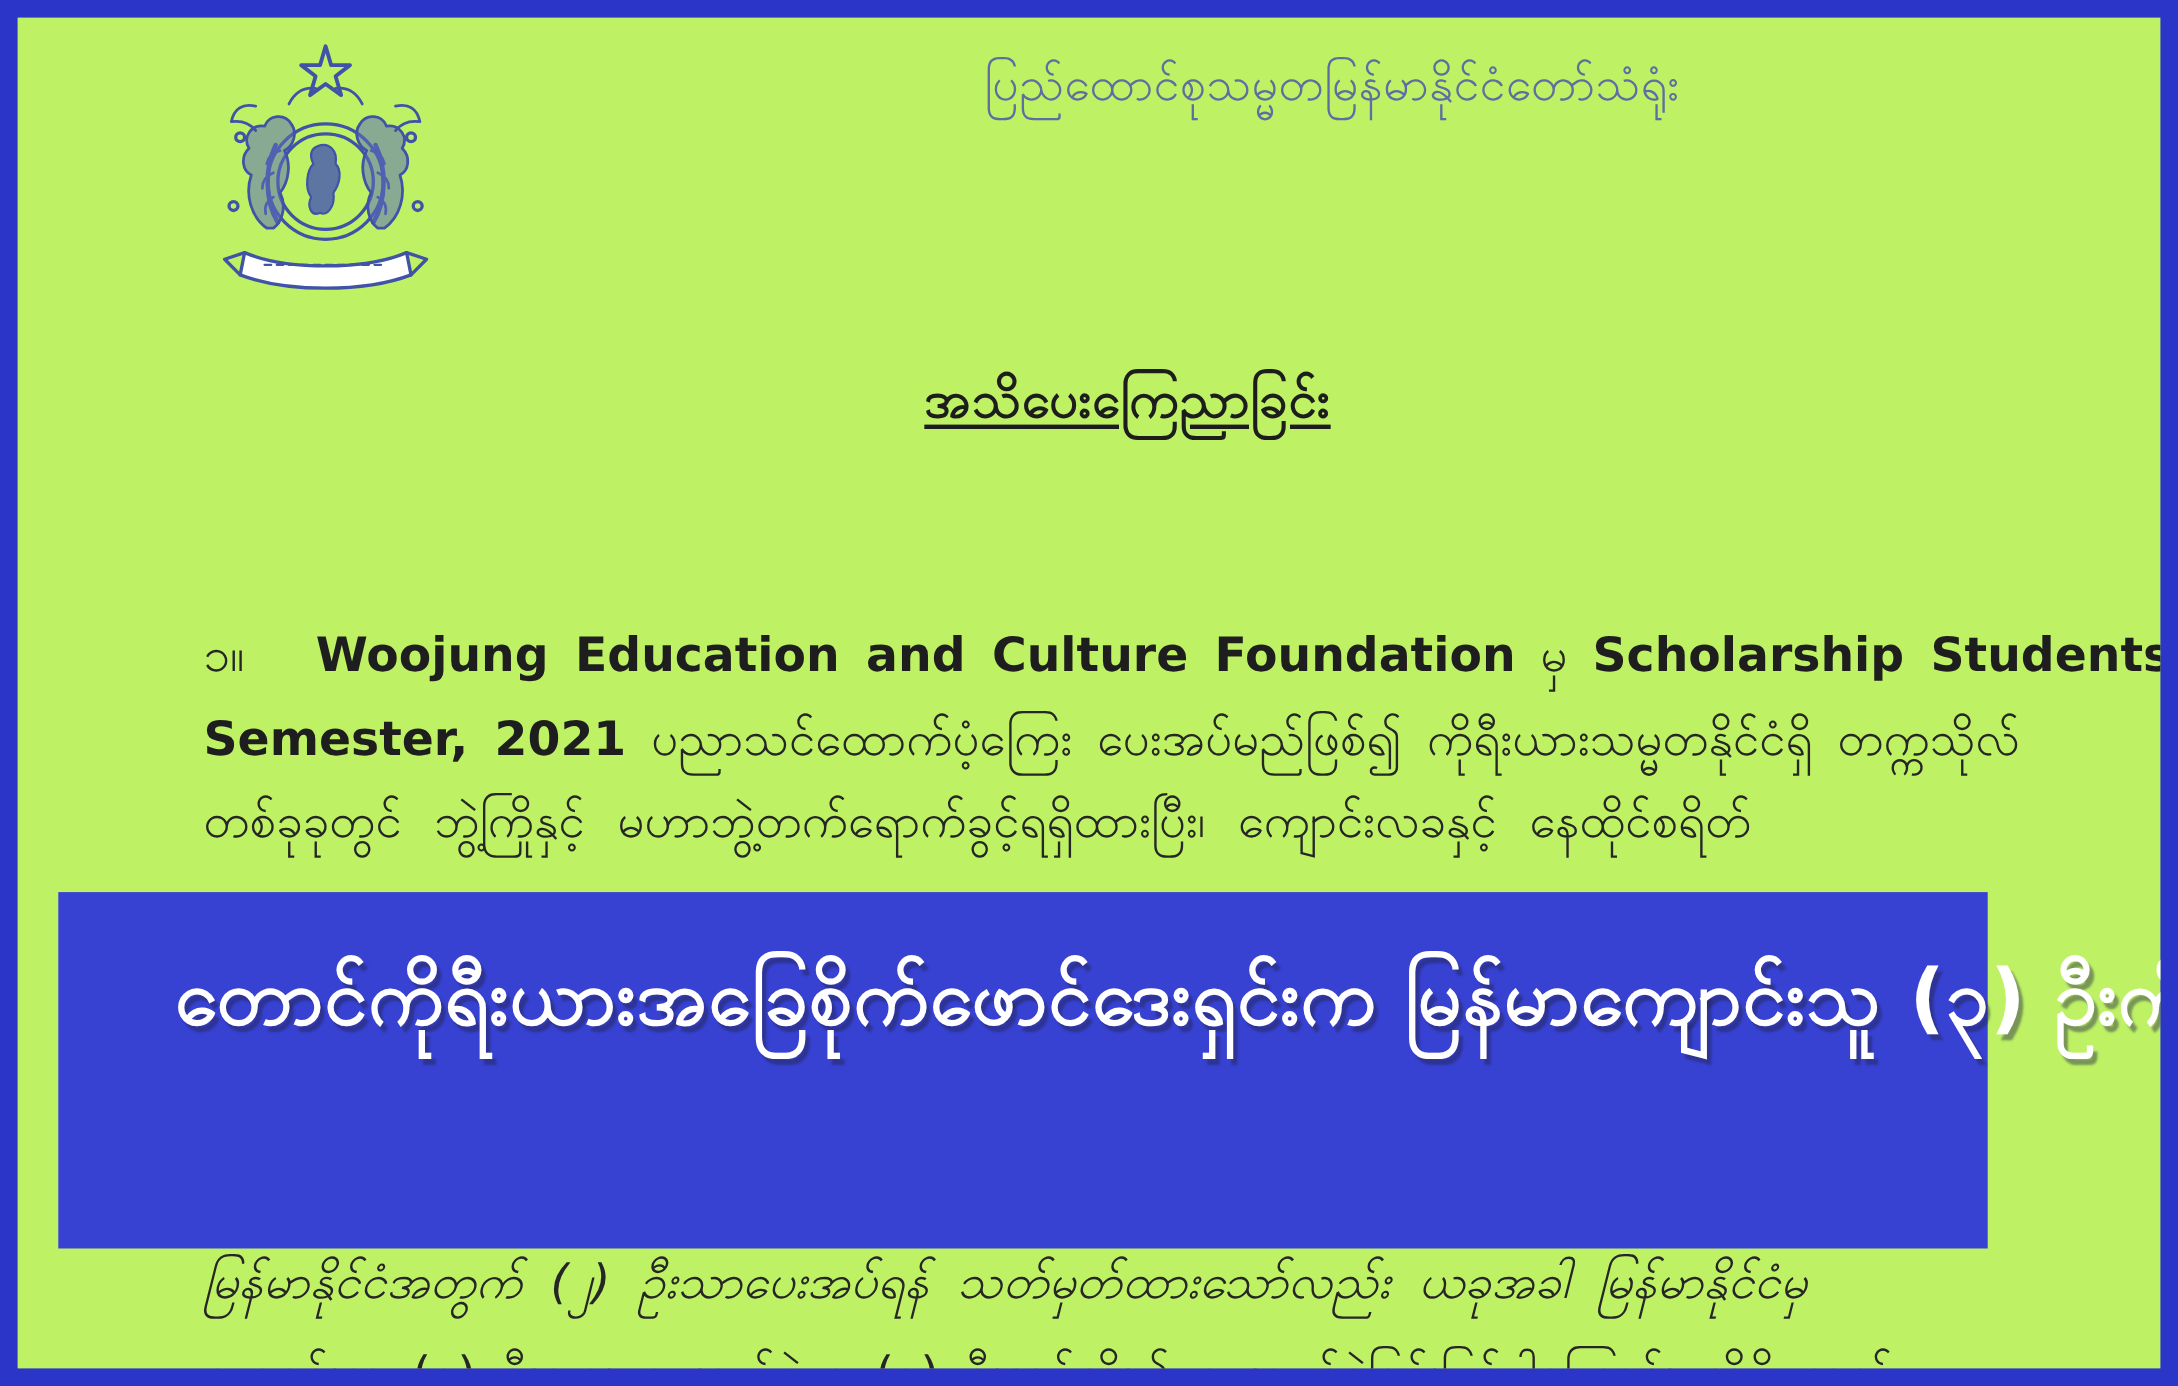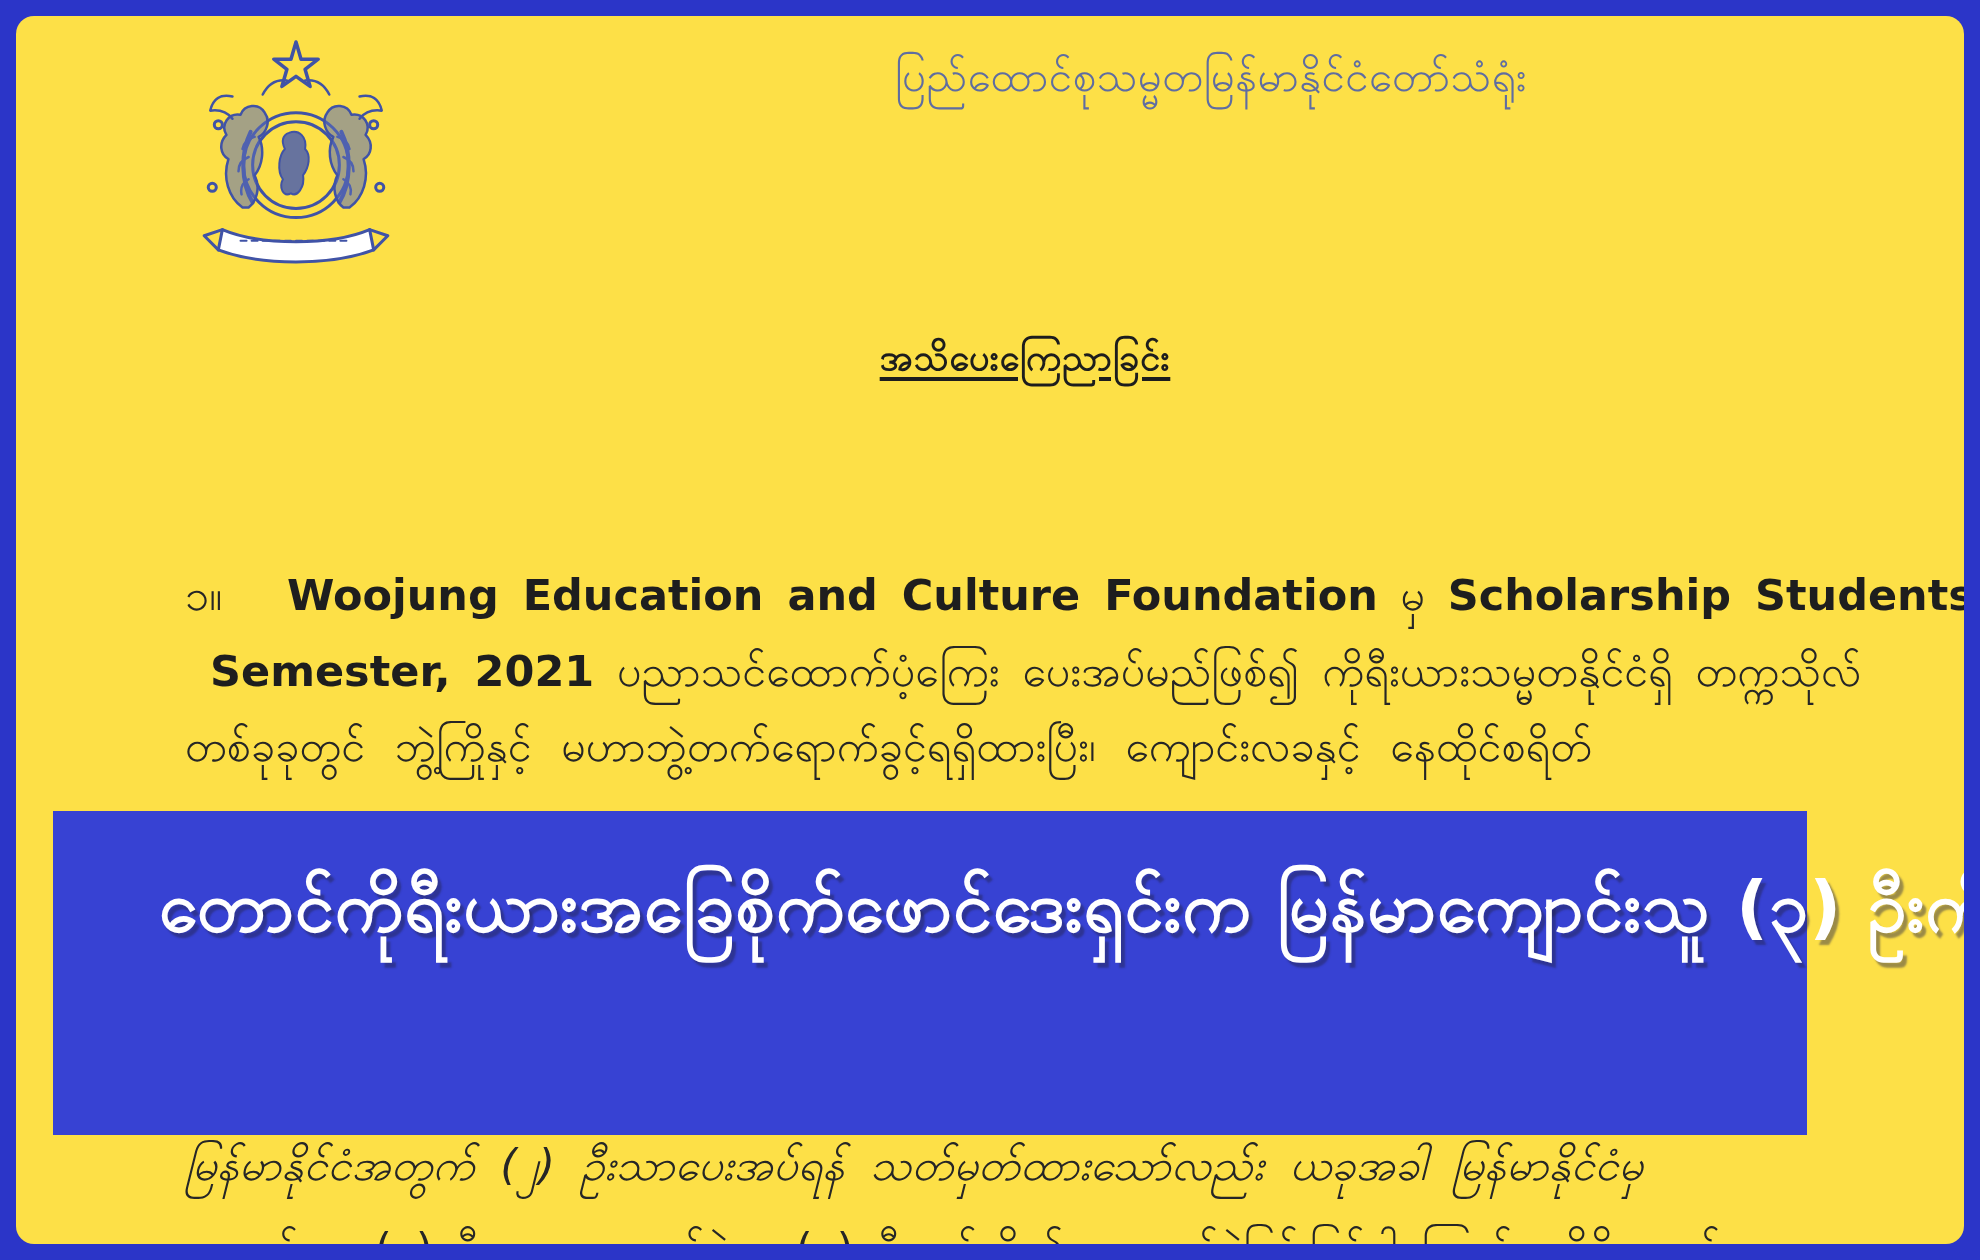--- a/index.html
+++ b/index.html
@@ -8,23 +8,22 @@
   .frame {
     position: relative;
     width: 1980px; height: 1260px;
     background: #2b35c8;          
     box-sizing: border-box;
     padding: 16px;
   }
   .document {
     position: relative;
     width: 100%; height: 100%;
-    background: #fde047;
+    background: #bef264;
     overflow: hidden;
-    border-radius: 18px;
   }
 
   
   .emblem {
     position: absolute;
     left: 152px; top: 20px;
     width: 256px; height: 232px;
   }
 
   
@@ -41,21 +40,21 @@
 
   
   .doc-title {
     position: absolute;
     left: 0; top: 318px; width: 100%;
     text-align: center;
     padding-left: 70px;
     box-sizing: border-box;
   }
   .doc-title span {
-    font-size: 36px;
+    font-size: 46px;
     font-weight: 700;
     color: #1d1d1d;
     text-decoration: underline;
     text-decoration-thickness: 4px;
     text-underline-offset: 7px;
     letter-spacing: 1px;
     margin-top: 36px;
   }
 
   
@@ -64,21 +63,21 @@
     left: 169px;
     width: 1650px;
     font-size: 43px;
     color: #262626;
     white-space: nowrap;
     word-spacing: 9px;
   }
   .body-line .latin { font-weight: 700; color: #1e1e1e; }
   .body-line .num { display: inline-block; width: 102px; font-weight: 400; }
   .bl-1 { top: 552px; }
-  .bl-2 { top: 628px; margin-left: 25px; }
+  .bl-2 { top: 628px; }
   .bl-3 { top: 703px; word-spacing: 16px; }
   .bl-4 { top: 1122px; word-spacing: 12px; font-style: italic; }
   .bl-5 { top: 1206px; word-spacing: 10px; }
 
   
   .caption-banner {
     position: absolute;
     left: 37px; top: 795px;
     width: 1754px; height: 324px;
     background: #3742d3;

